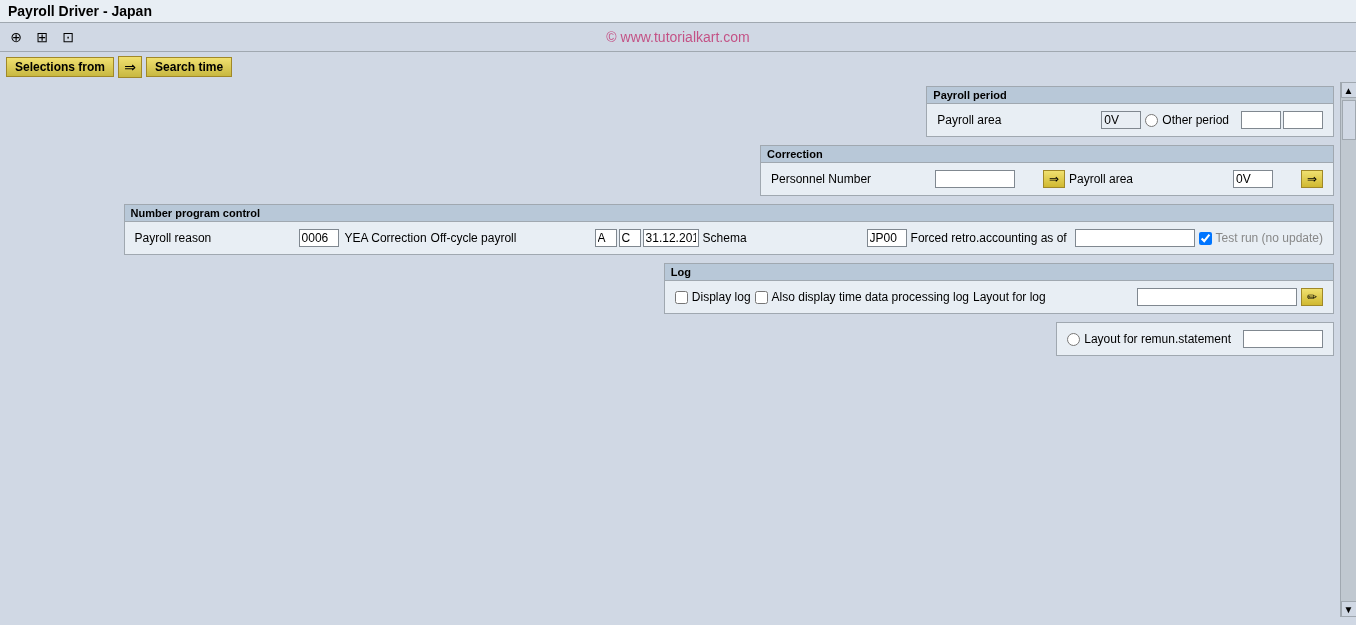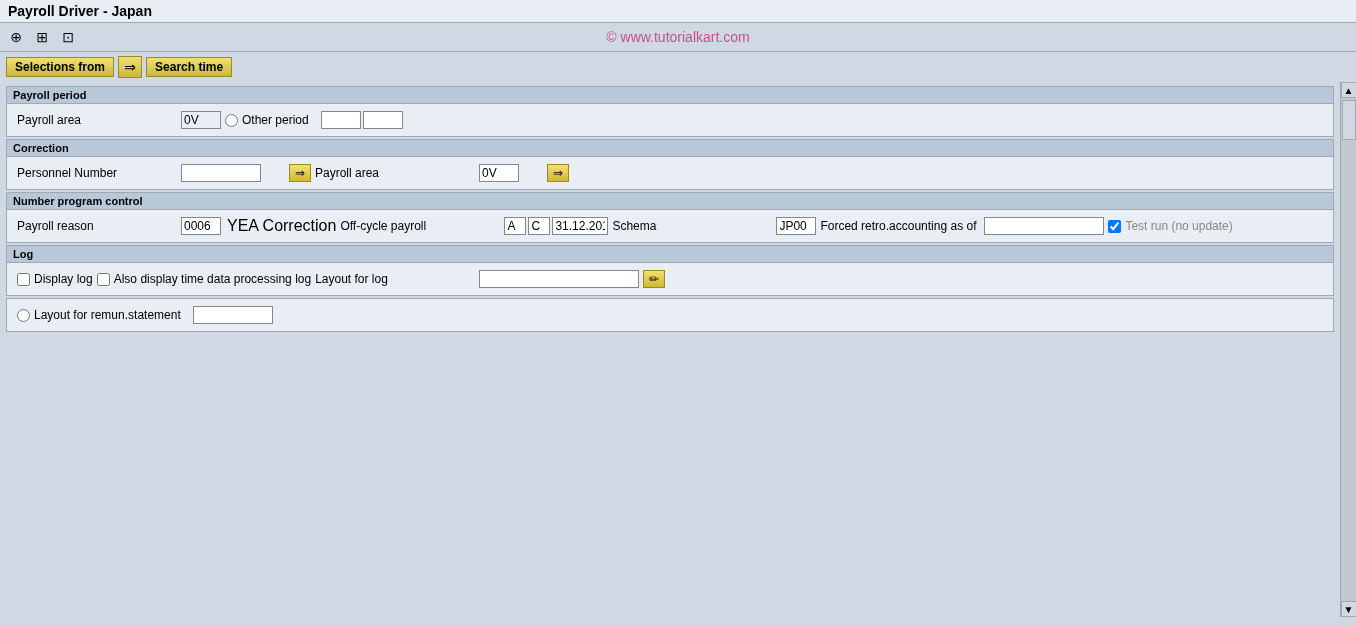--- a/index.html
+++ b/index.html
@@ -208,21 +208,21 @@
       background: #d0d8e4;
       border: 1px solid #a0a8b0;
       margin-top: 2px;
     }
 
     .disabled-text {
       color: #888;
     }
 
     .value-text {
-      font-size: 16px;
+      font-size: 12px;
       color: #000;
       margin-left: 2px;
     }
 
     .inline-inputs {
       display: flex;
       align-items: center;
       gap: 2px;
     }
   </style>
@@ -240,21 +240,21 @@
   <span class="watermark">© www.tutorialkart.com</span>
 </div>
 
 <div class="button-bar">
   <button class="btn-yellow">Selections from</button>
   <span class="btn-arrow">⇒</span>
   <button class="btn-yellow">Search time</button>
 </div>
 
 <div style="display:flex; height: calc(625px - 90px);">
-  <div class="left-panel" style="padding: 4px 6px; overflow-y: auto; flex:1; display:flex; flex-direction:column; gap:2px;">
+  <div class="left-panel" style="padding: 4px 6px; overflow-y: auto; flex:1; display:flex; flex-direction:column; gap:8px;align-items:flex-end;">
 
     <div class="section">
       <div class="section-header">Payroll period</div>
       <div class="section-body">
         <div class="field-row">
           <span class="field-label">Payroll area</span>
           <input class="input-field input-sm" value="0V" readonly="" style="background: rgb(232, 238, 244);">
         </div>
         <div class="field-row">
           <label class="radio-label">

